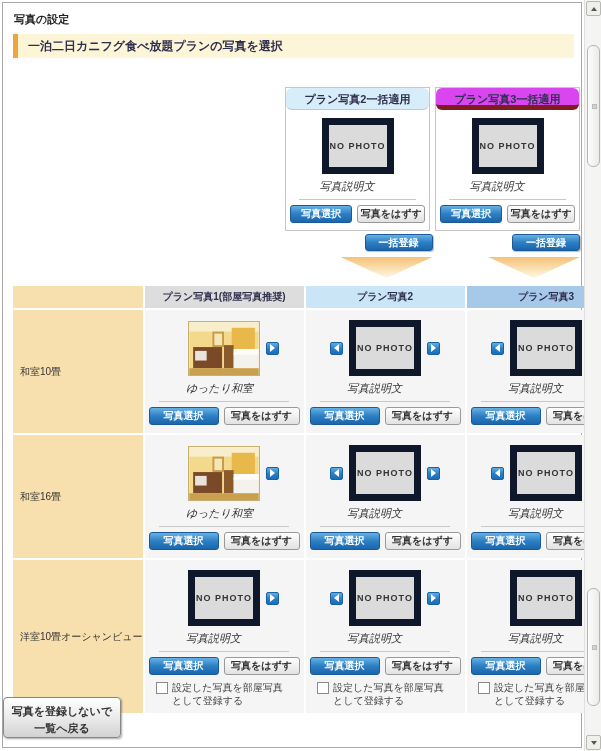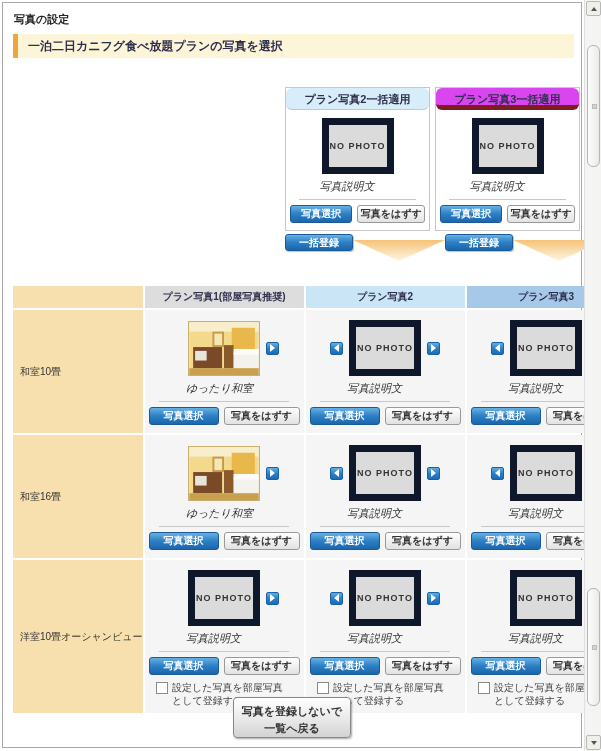--- a/index.html
+++ b/index.html
@@ -43,21 +43,21 @@
   .btn-row { display:flex; justify-content:center; gap:5px; }
   .btn-select { width:70px; height:18px; border:1px solid #1a5a99; border-radius:3px;
                 background:linear-gradient(#66b1e3,#2d7fc4 50%,#1a66ac);
                 color:#fff; font-size:10px; font-weight:bold; line-height:16px; text-align:center; cursor:pointer; }
   .btn-remove { width:76px; height:18px; border:1px solid #999; border-radius:3px;
                 background:linear-gradient(#fff,#e2e2e2); color:#333;
                 font-size:10px; font-weight:bold; line-height:16px; text-align:center; cursor:pointer; }
 
   
   .batch-wrap { position:absolute; left:282px; top:231px; width:295px; display:flex; }
-  .batch-col { flex:1; display:flex; flex-direction:row; align-items:flex-start; }
+  .batch-col { flex:1; display:flex; flex-direction:column; align-items:flex-end; }
   .btn-batch { width:68px; height:17px; border:1px solid #1a5a99; border-radius:3px;
                background:linear-gradient(#66b1e3,#2d7fc4 50%,#1a66ac);
                color:#fff; font-size:10px; font-weight:bold; line-height:15px; text-align:center; cursor:pointer;
                box-shadow:1px 1px 1px rgba(0,0,0,.25); }
   .big-arrow { width:92px; height:21px; margin-top:6px;
                background:linear-gradient(#f6c277,#fbe7c2 70%,#fef7e8);
                clip-path:polygon(0 0,100% 0,50% 100%); }
 
   
   .photo-table { position:absolute; left:8px; top:281px; border-collapse:separate; border-spacing:2px; }
@@ -75,21 +75,21 @@
   .cell-tall { padding-bottom:6px; }
 
   .photo-thumb { width:72px; height:55px; border:1px solid #c8b070; flex:0 0 auto; display:block; }
 
   .chk-row { width:136px; margin:6px auto 0; display:flex; gap:4px; text-align:left;
              font-size:10px; color:#444; line-height:1.3; }
   .cb { width:12px; height:12px; border:1px solid #8a8a8a; background:#fff; flex:0 0 auto; margin-top:1px; cursor:pointer; }
 
   
   .footer { position:absolute; left:0; top:694px; width:100%; display:flex;
-            justify-content:center; align-items:flex-start; gap:14px; }
+            justify-content:center; align-items:flex-start; gap:14px;flex-direction:column; }
   .btn-back { width:118px; height:41px; border:1px solid #888; border-radius:4px;
               background:linear-gradient(#fff,#e9e9e9 55%,#d2d2d2);
               font-size:11px; font-weight:bold; color:#333; line-height:1.5; text-align:center;
               padding-top:5px; cursor:pointer; box-shadow:1px 1px 2px rgba(0,0,0,.35); }
   .red-box { border:3px solid #d30000; padding:2px; }
   .btn-submit { width:132px; height:32px; border:1px solid #15558e; border-radius:3px;
                 background:linear-gradient(#7fbde8,#2f84cc 50%,#15619f 50%,#1f74bd);
                 color:#fff; font-size:12px; font-weight:bold; line-height:30px; text-align:center; cursor:pointer; }
 
   

